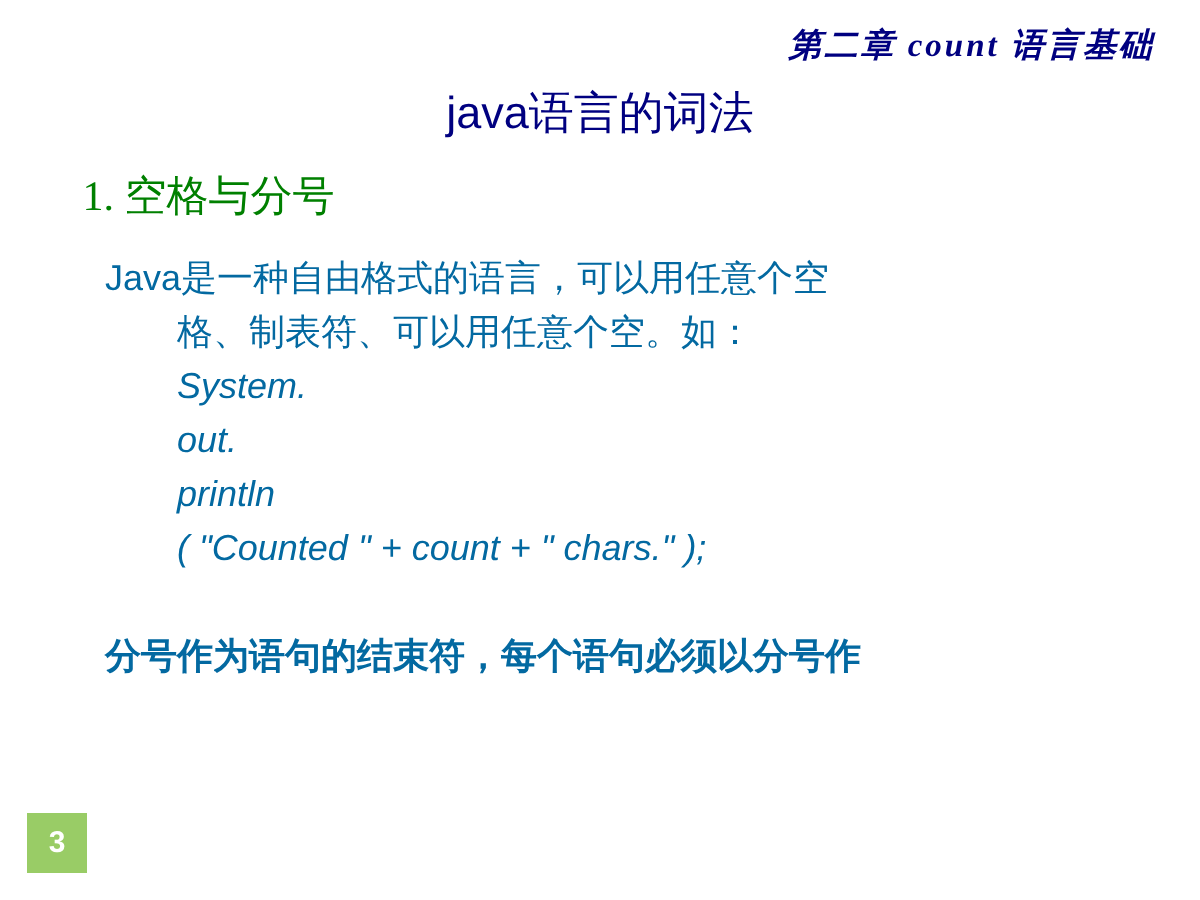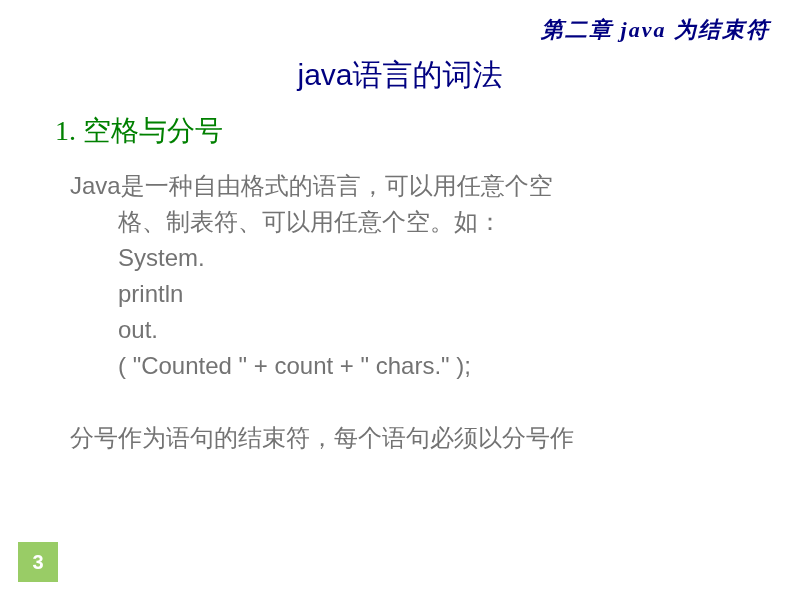--- a/index.html
+++ b/index.html
@@ -41,70 +41,72 @@
       left: 55px;
       color: #008000;
       font-size: 28px;
       font-family: "SimSun", serif;
     }
     .content {
       position: absolute;
       top: 168px;
       left: 70px;
       right: 50px;
-      color: #737373;
+      color: #0369a1;
       font-size: 24px;
       line-height: 1.5;
       font-family: "SimSun", "Arial", sans-serif;
     }
     .para1 {
       margin-bottom: 0;
     }
     .indented {
       padding-left: 48px;
     }
     .code-line {
       padding-left: 48px;
       font-family: Arial, sans-serif;
+      font-style: italic;
     }
     .para2 {
       margin-top: 36px;
+      font-weight: bold;
     }
     .page-number {
       position: absolute;
       bottom: 18px;
       left: 18px;
       width: 40px;
       height: 40px;
       background: #99cc66;
       color: #ffffff;
       font-size: 20px;
       font-weight: bold;
       display: flex;
       align-items: center;
       justify-content: center;
       font-family: Arial, sans-serif;
     }
   </style>
 </head>
 <body>
 
-<div class="chapter-header">第二章  java 为结束符</div>
+<div class="chapter-header">第二章  count 语言基础</div>
 
 <div class="title">java语言的词法</div>
 
 <div class="section-heading">1. 空格与分号</div>
 
 <div class="content">
   <div class="para1">
     <div>Java是一种自由格式的语言，可以用任意个空</div>
     <div class="indented">格、制表符、可以用任意个空。如：</div>
     <div class="code-line">System.</div>
+    <div class="code-line">out.</div>
     <div class="code-line">println</div>
-    <div class="code-line">out.</div>
     <div class="code-line">( "Counted " + count + " chars." );</div>
   </div>
   <div class="para2">
     <div>分号作为语句的结束符，每个语句必须以分号作</div>
   </div>
 </div>
 
 <div class="page-number">3</div>
 
 </body></html>

